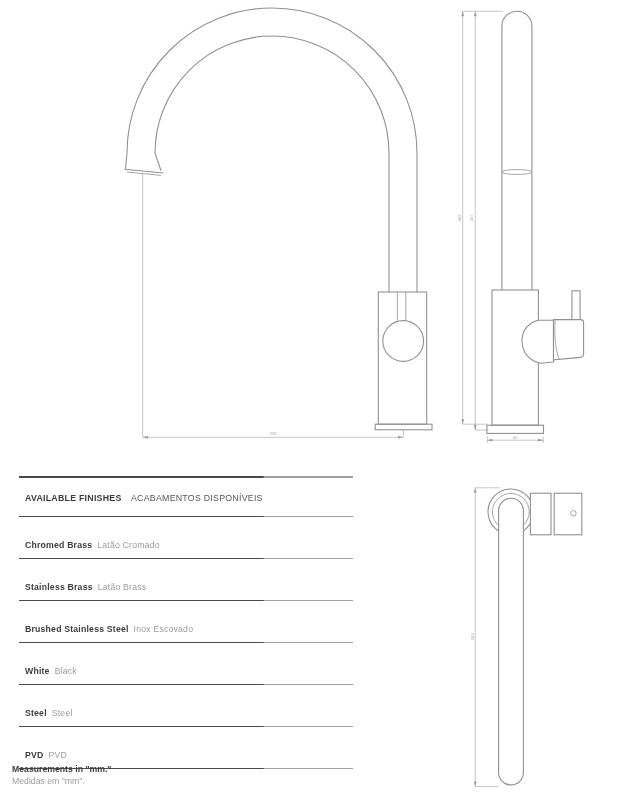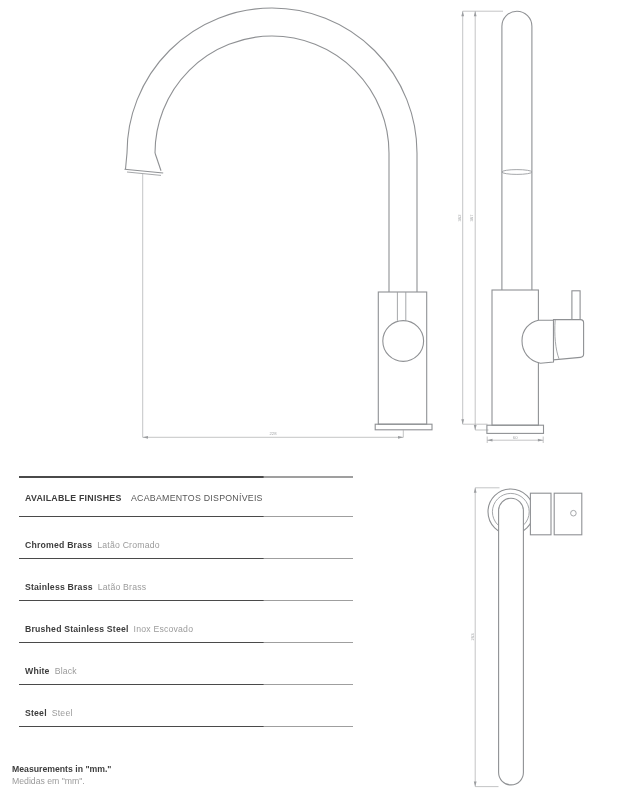--- a/index.html
+++ b/index.html
@@ -148,20 +148,24 @@
       <div class="t-line row-line"></div>
     </div>
     <div class="t-row">
       <div class="txt"><span class="en">White</span><span class="pt">Black</span></div>
       <div class="t-line row-line"></div>
     </div>
     <div class="t-row">
       <div class="txt"><span class="en">Steel</span><span class="pt">Steel</span></div>
       <div class="t-line row-line"></div>
     </div>
+    <div class="t-row">
+      <div class="txt"><span class="en">PVD</span><span class="pt">PVD</span></div>
+      <div class="t-line row-line"></div>
+    </div>
   </div>
 
   <div class="footer">
     <div class="l1">Measurements in "mm."</div>
     <div class="l2">Medidas em "mm".</div>
   </div>
 
 </div>
 
 </body></html>

